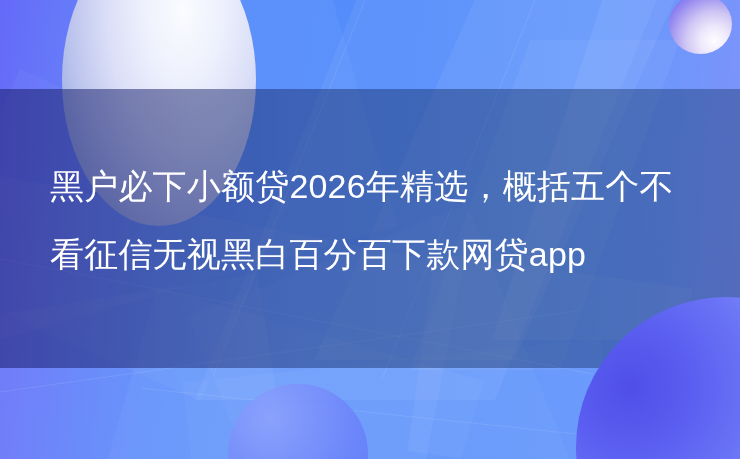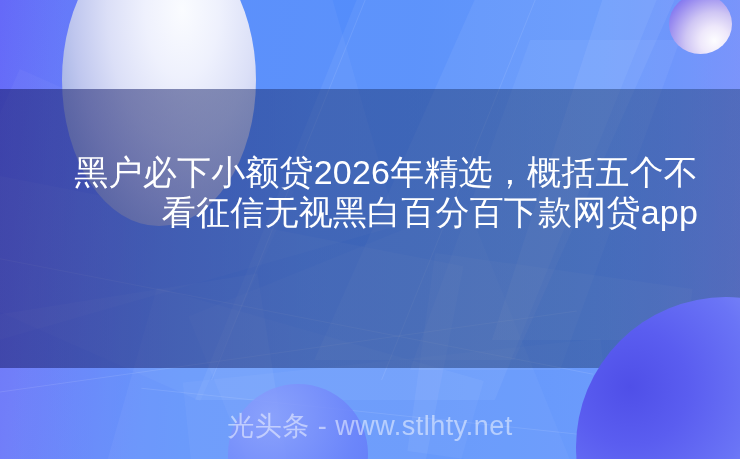--- a/index.html
+++ b/index.html
@@ -143,24 +143,24 @@
   }
 
   
   .headline {
     position: absolute;
     left: 50px;
     top: 152px;
     width: 648px;
     color: #ffffff;
     font-size: 34px;
-    line-height: 40px;
+    line-height: 68px;
     letter-spacing: .2px;
     font-weight: 400;
-    text-align: right;
+    text-align: left;
     white-space: pre-wrap;
     word-break: break-all;
   }
 
   
   .watermark {
     position: absolute;
     left: 0; right: 0;
     top: 408px;
     text-align: center;
@@ -200,15 +200,14 @@
   <div class="sphere sphere-bl"></div>
   <div class="sphere sphere-main"></div>
   <div class="sphere sphere-tr"></div>
 
   <div class="dim-band"></div>
 
   <div class="sphere sphere-br"></div>
 
   <div class="headline">黑户必下小额贷2026年精选，概括五个不看征信无视黑白百分百下款网贷app</div>
 
-  <div class="watermark">光头条 - www.stlhty.net</div>
 
 </div>
 
 </body></html>

